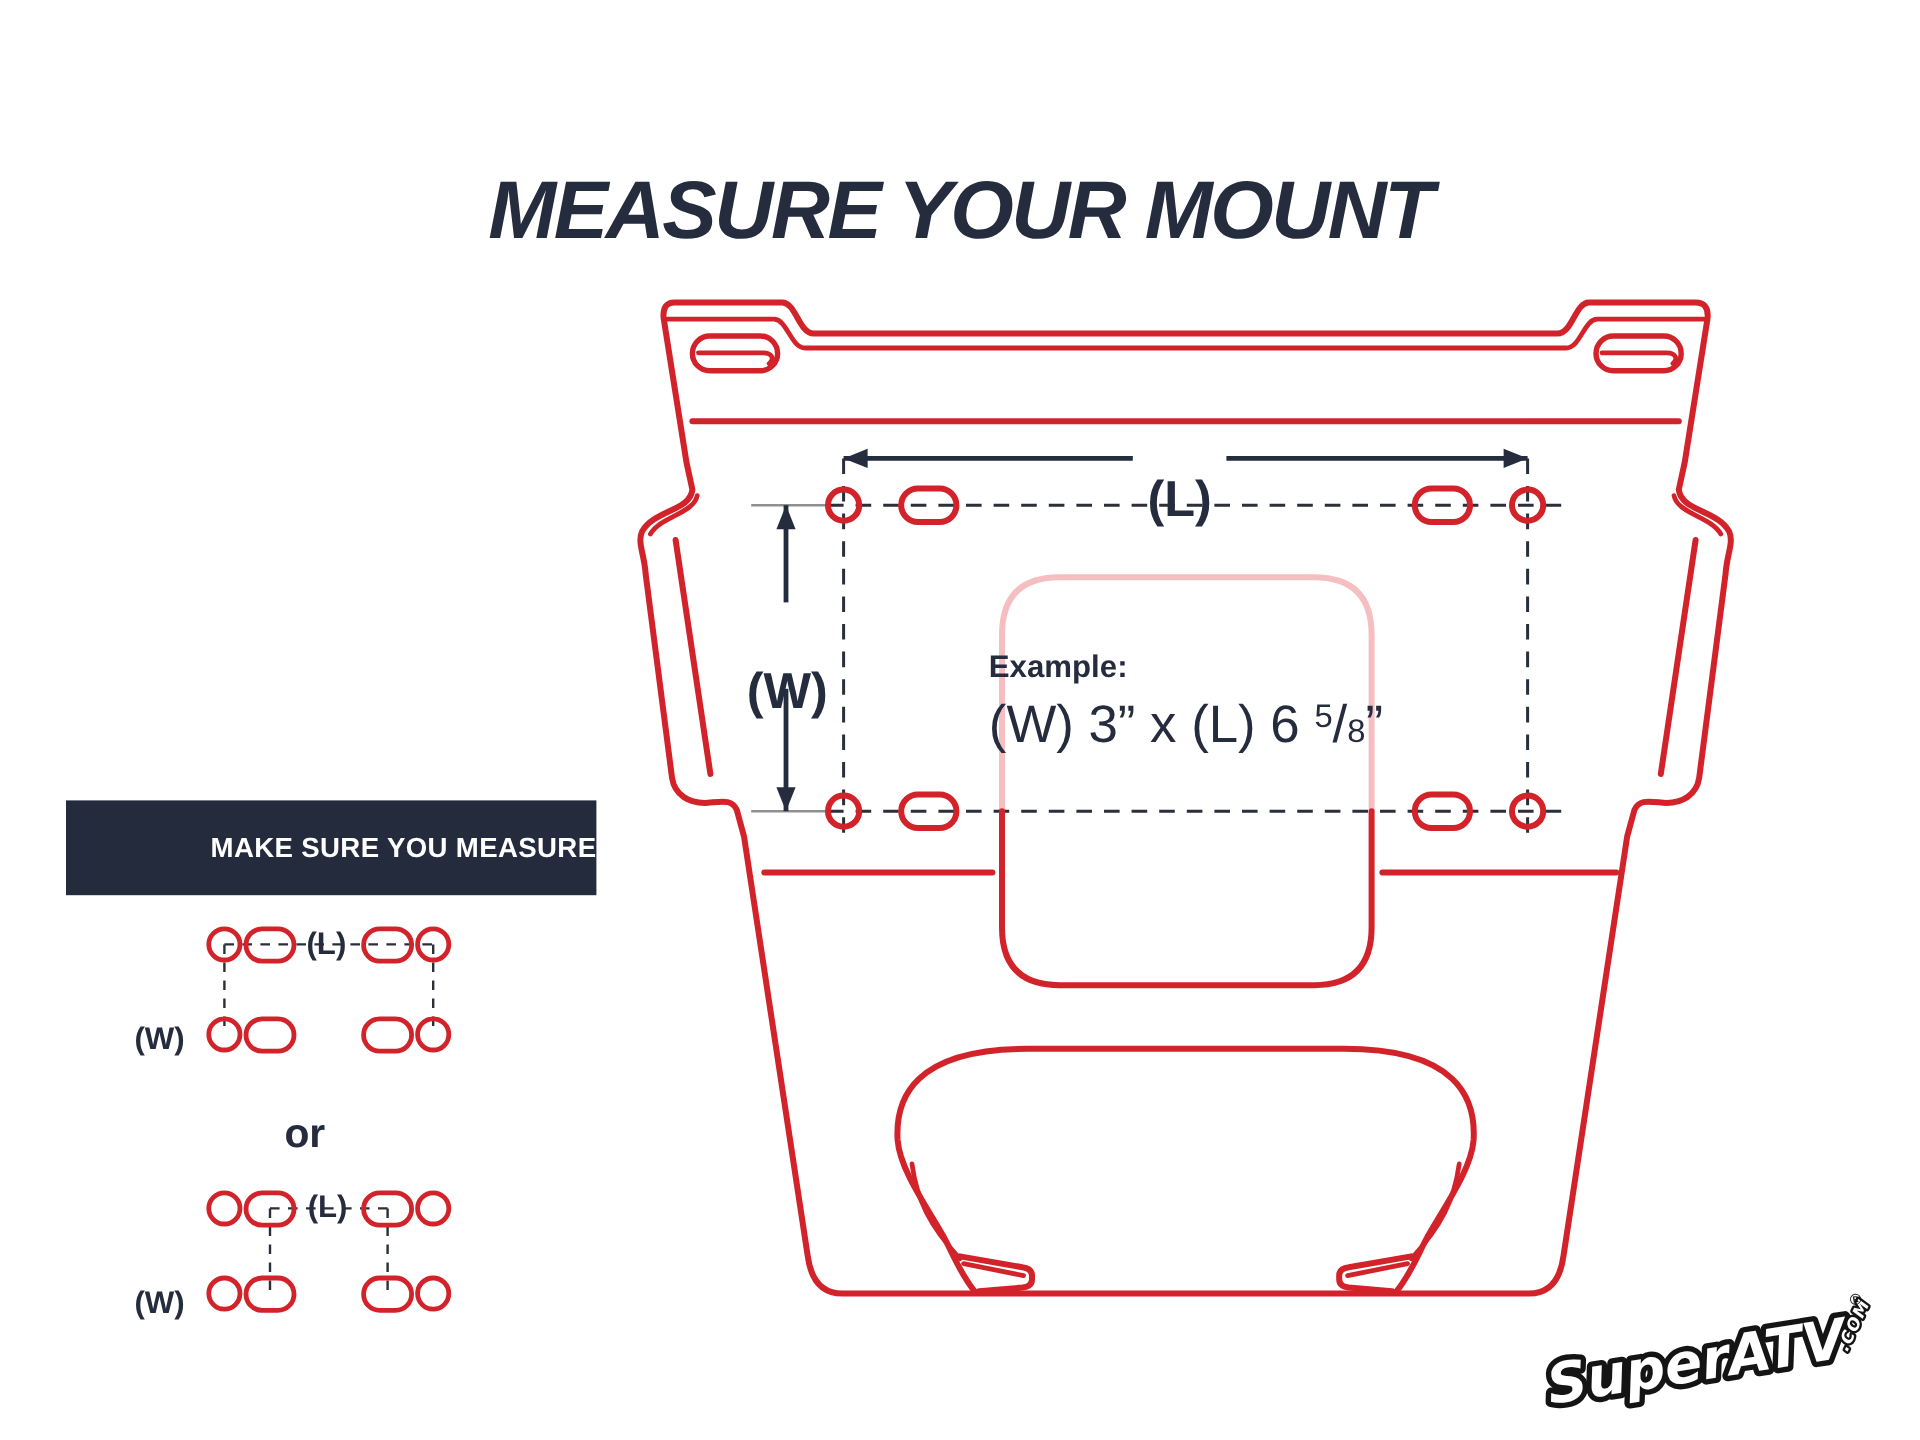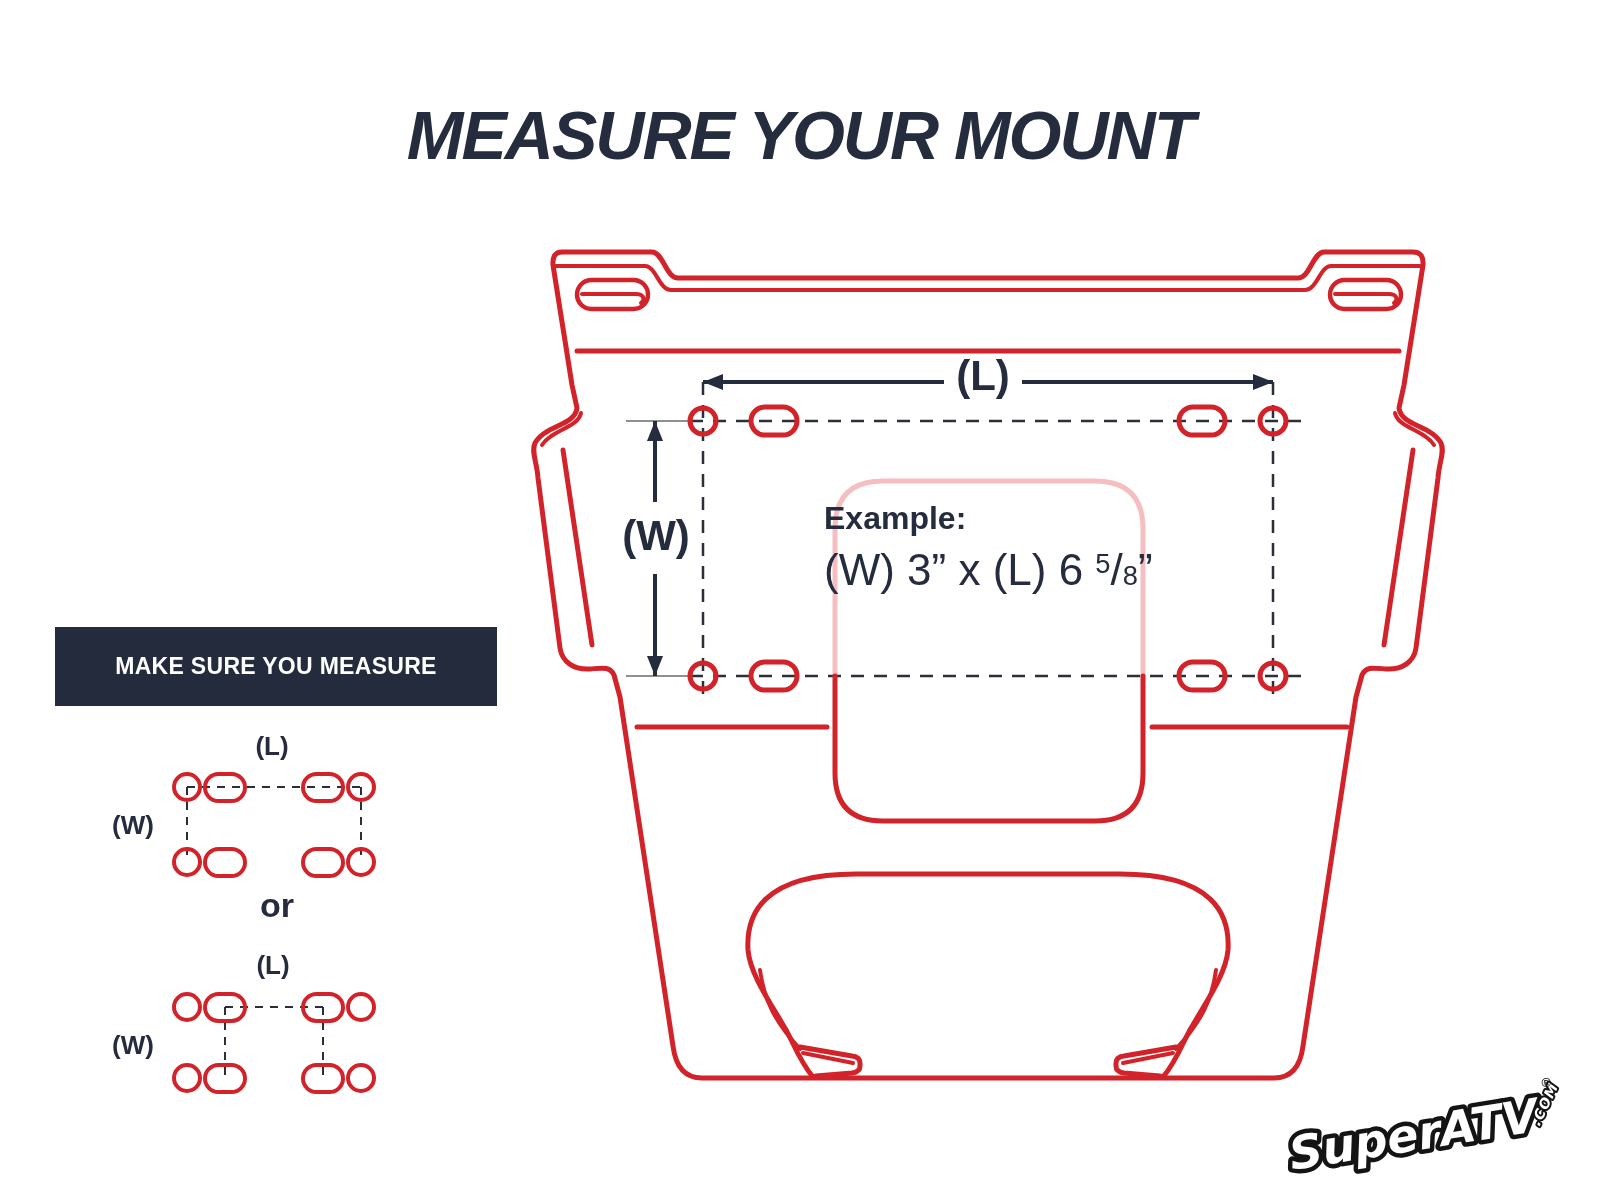--- a/index.html
+++ b/index.html
@@ -1,40 +1,40 @@
 <!DOCTYPE html>
 <html><head>
 <meta charset="utf-8">
 <style>
   html,body{margin:0;padding:0;background:#ffffff;}
   .stage{
     position:relative;width:1600px;height:1200px;background:#ffffff;overflow:hidden;
     font-family:"Liberation Sans","DejaVu Sans",sans-serif;color:#252c3e;
   }
   .stage svg{position:absolute;left:0;top:0;}
-  .abs{position:absolute;}
+  .abs{position:absolute;margin-top:40px;}
   .page-title{
     left:300px;top:96px;width:1000px;text-align:center;
     font-size:68px;font-weight:bold;font-style:italic;letter-spacing:-2px;
     color:#252c3e;white-space:nowrap;
   }
   .callout{
     left:55px;top:627px;width:442px;height:79px;background:#232b3c;
-    display:flex;flex-direction:column;justify-content:center;align-items:center;
+    display:flex;flex-direction:column;justify-content:center;align-items:flex-end;
   }
   .callout div{
     color:#ffffff;font-size:23px;font-weight:bold;line-height:1.28;
     letter-spacing:.3px;white-space:nowrap;
   }
   .dim-label{font-weight:bold;color:#252c3e;text-align:center;white-space:nowrap;}
   .dim-main{font-size:42px;}
   .dim-small{font-size:26px;font-weight:bold;}
-  .or-label{font-size:34px;font-weight:bold;color:#252c3e;text-align:center;}
+  .or-label{font-size:34px;font-weight:bold;color:#252c3e;text-align:left;}
   .example{left:824px;top:500px;width:380px;color:#252c3e;}
-  .example .ex-head{font-size:32px;font-weight:bold;}
+  .example .ex-head{font-size:26px;font-weight:bold;}
   .example .ex-value{font-size:44px;font-weight:normal;margin-top:8px;white-space:nowrap;}
   .example sup{font-size:0.62em;vertical-align:0.45em;}
   .example .den{font-size:0.62em;}
   .red{stroke:#d2232a;}
   .pink{stroke:#f5bfc2;}
   .navy-line{stroke:#252c3e;}
   .gray-line{stroke:#909090;}
   .dash{stroke:#2a2f3a;stroke-width:2.5;stroke-dasharray:13 10;fill:none;}
   .dash-sm{stroke:#2a2f3a;stroke-width:2;stroke-dasharray:8 7;fill:none;}
   .logo-main{

